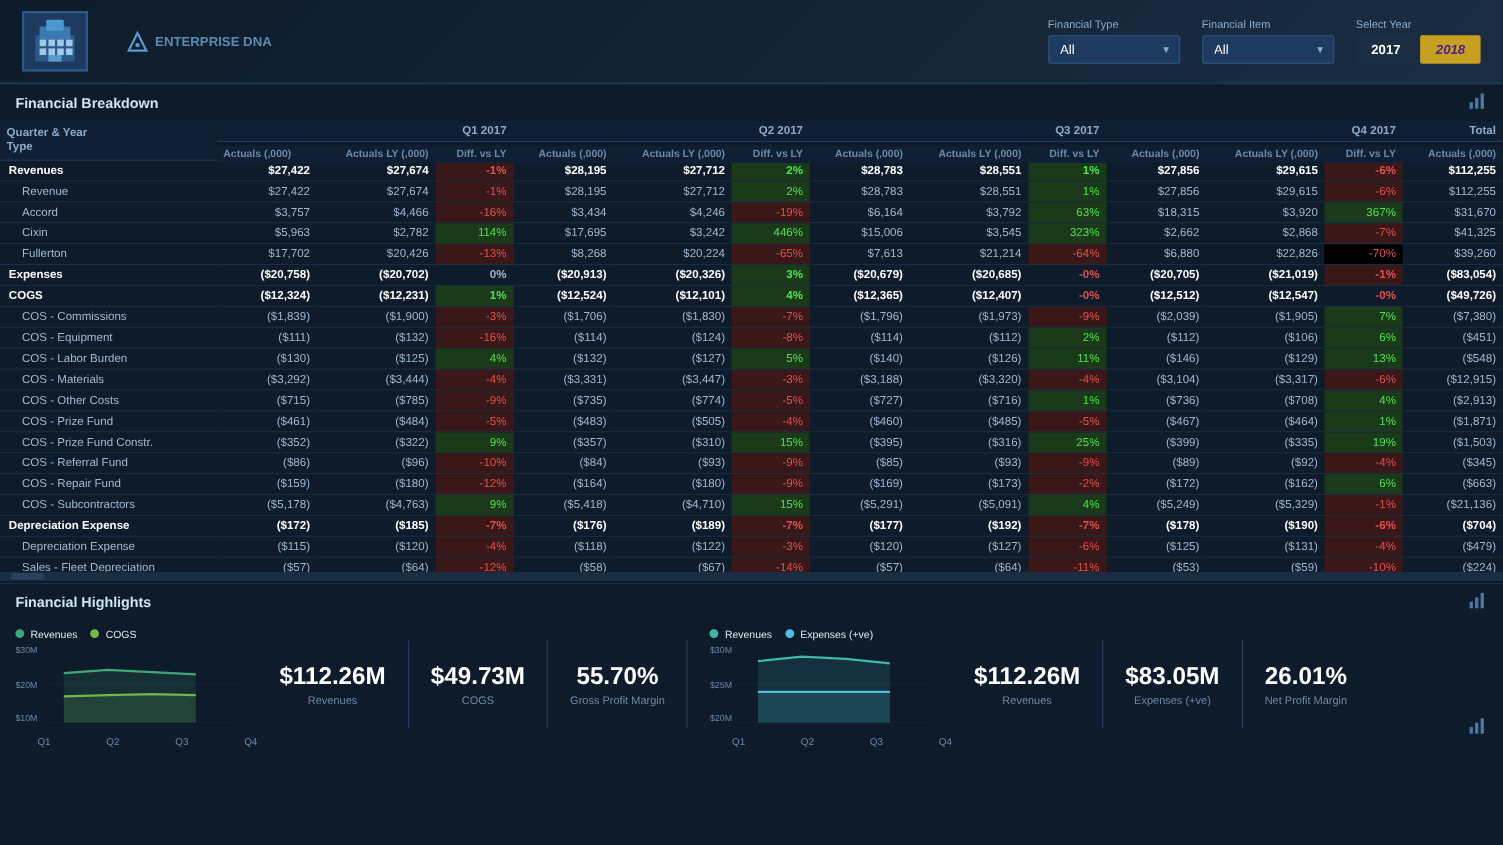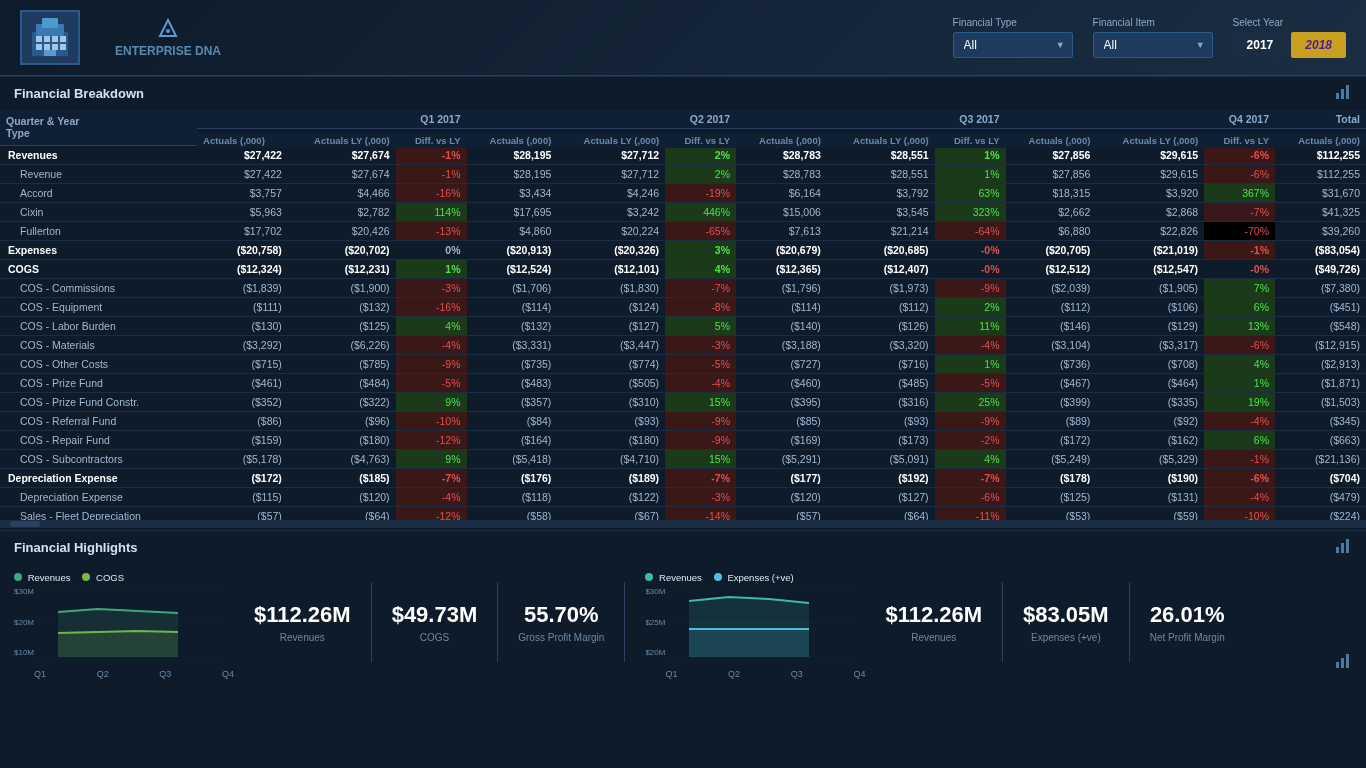--- a/index.html
+++ b/index.html
@@ -49,21 +49,20 @@
       text-transform: uppercase;
     }
     .header-brand {
       margin-left: 20px;
       display: flex;
       align-items: center;
       gap: 6px;
       color: #5a8ab0;
       font-size: 12px;
       font-weight: 600;
-      flex-direction: column;
     }
     .header-controls {
       margin-left: auto;
       display: flex;
       align-items: center;
       gap: 20px;
     }
     .control-group {
       display: flex;
       flex-direction: column;
@@ -442,21 +441,21 @@
           <td>$2,662</td>
           <td>$2,868</td>
           <td class="diff-neg" style="background: rgb(58, 24, 24);">-7%</td>
           <td>$41,325</td>
         </tr>
         <tr class="row-sub">
           <td style="padding-left: 20px;">Fullerton</td>
           <td>$17,702</td>
           <td>$20,426</td>
           <td class="diff-neg" style="background: rgb(58, 24, 24);">-13%</td>
-          <td>$4,860</td>
+          <td>$8,268</td>
           <td>$20,224</td>
           <td class="diff-neg" style="background: rgb(58, 24, 24);">-65%</td>
           <td>$7,613</td>
           <td>$21,214</td>
           <td class="diff-neg" style="background: rgb(58, 24, 24);">-64%</td>
           <td>$6,880</td>
           <td>$22,826</td>
           <td class="diff-neg" style="background: #000000;">-70%</td>
           <td>$39,260</td>
         </tr>
@@ -536,21 +535,21 @@
           <td>($126)</td>
           <td class="diff-pos" style="background: rgb(26, 58, 26);">11%</td>
           <td>($146)</td>
           <td>($129)</td>
           <td class="diff-pos" style="background: rgb(26, 58, 26);">13%</td>
           <td>($548)</td>
         </tr>
         <tr class="row-sub">
           <td style="padding-left: 20px;">COS - Materials</td>
           <td>($3,292)</td>
-          <td>($6,226)</td>
+          <td>($3,444)</td>
           <td class="diff-neg" style="background: rgb(58, 24, 24);">-4%</td>
           <td>($3,331)</td>
           <td>($3,447)</td>
           <td class="diff-neg" style="background: rgb(58, 24, 24);">-3%</td>
           <td>($3,188)</td>
           <td>($3,320)</td>
           <td class="diff-neg" style="background: rgb(58, 24, 24);">-4%</td>
           <td>($3,104)</td>
           <td>($3,317)</td>
           <td class="diff-neg" style="background: rgb(58, 24, 24);">-6%</td>

